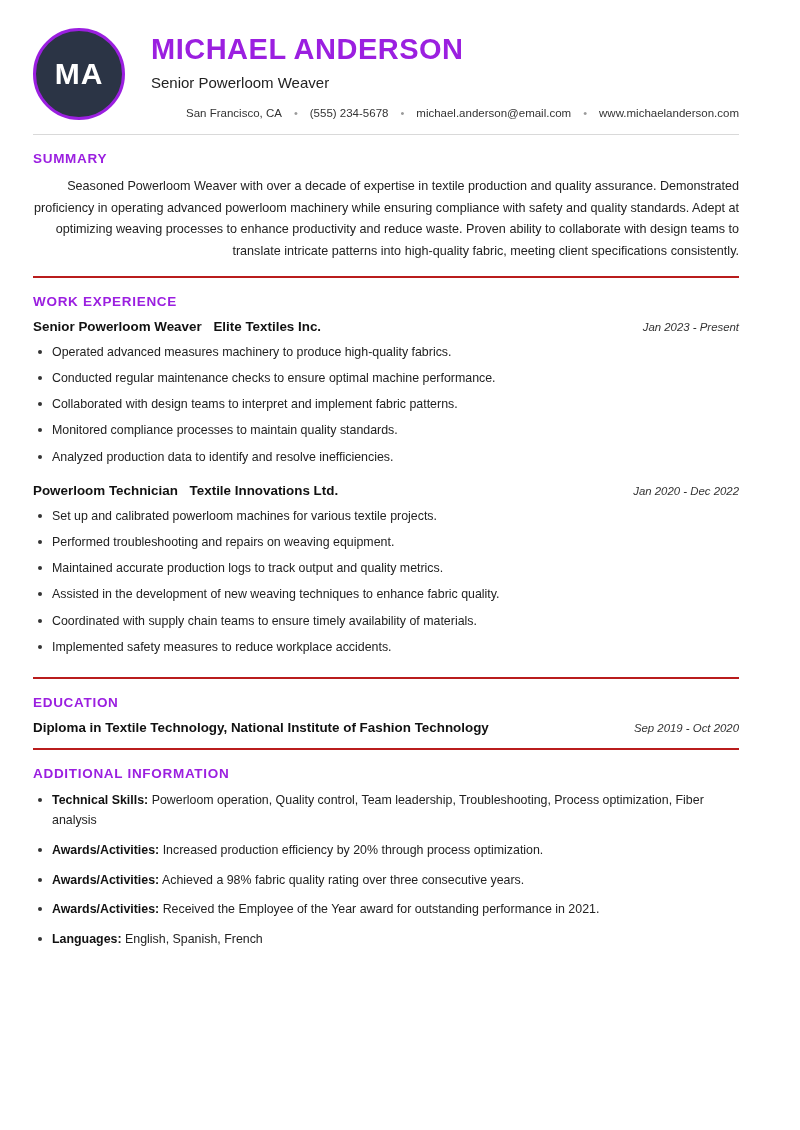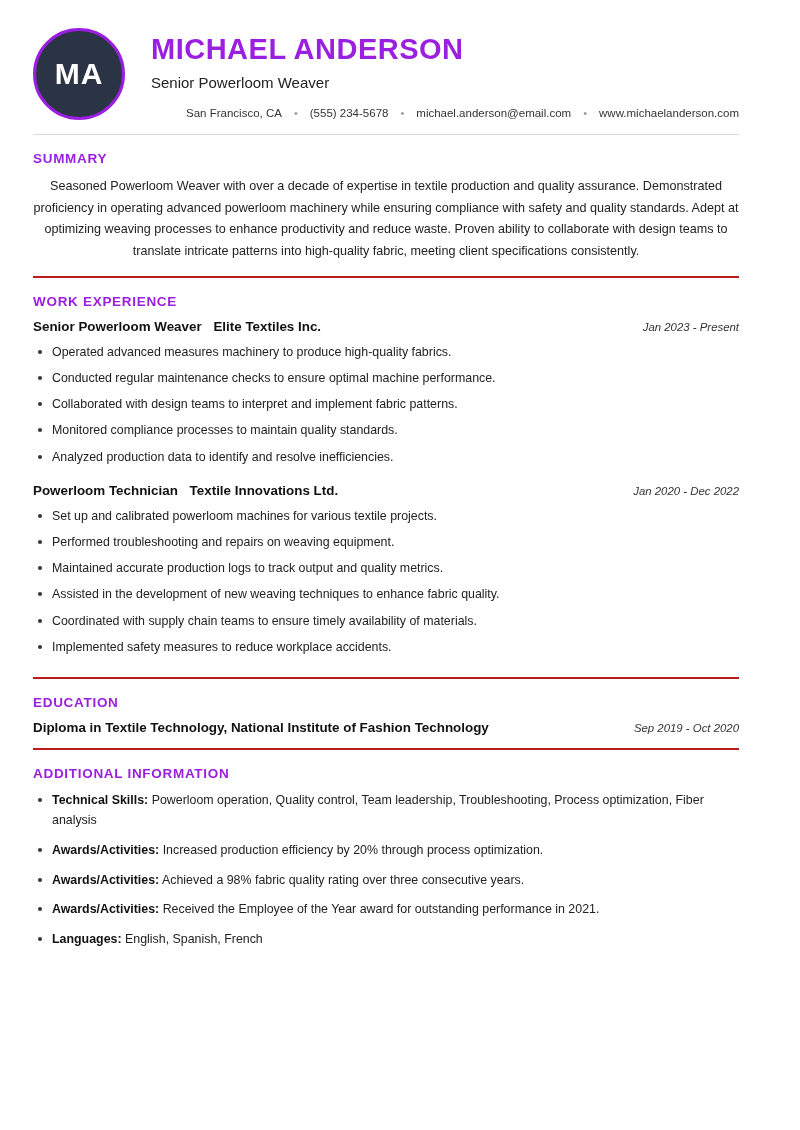--- a/index.html
+++ b/index.html
@@ -95,21 +95,21 @@
     font-weight: bold;
     letter-spacing: 0.7px;
     text-transform: uppercase;
     margin: 0 0 10px 0;
   }
   .summary-text {
     font-size: 12.6px;
     line-height: 1.72;
     color: #222;
     margin: 0;
-    text-align: center;
+    text-align: right;
   }
 
   
   .job { margin-bottom: 4px; }
   .job + .job { margin-top: 16px; }
   .job-head {
     display: flex;
     align-items: baseline;
     justify-content: space-between;
   }

